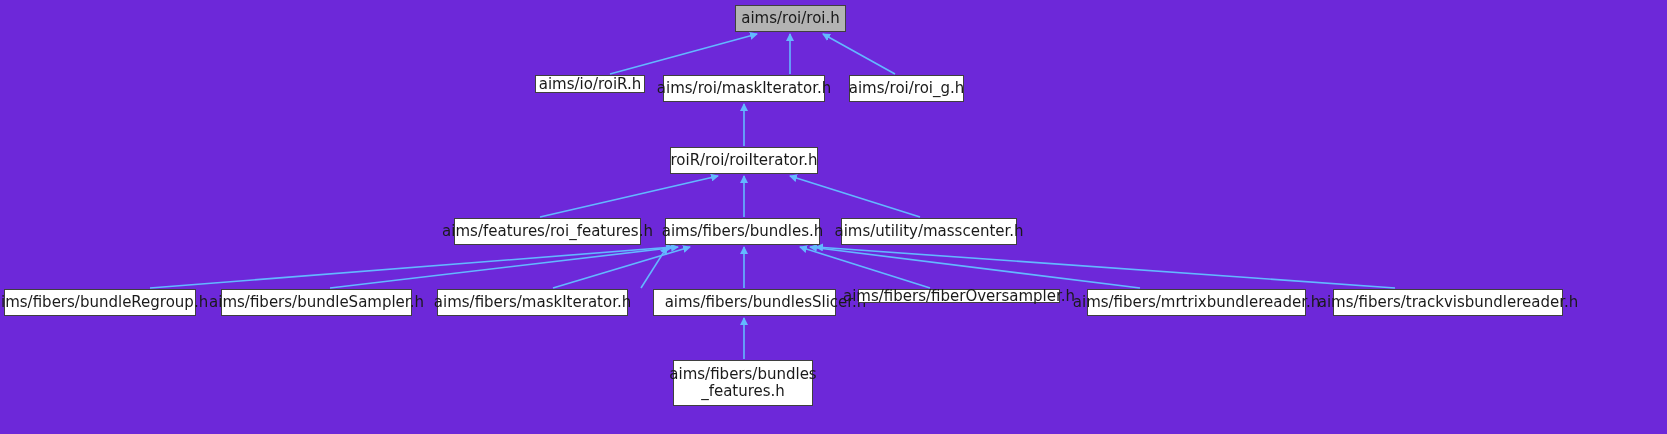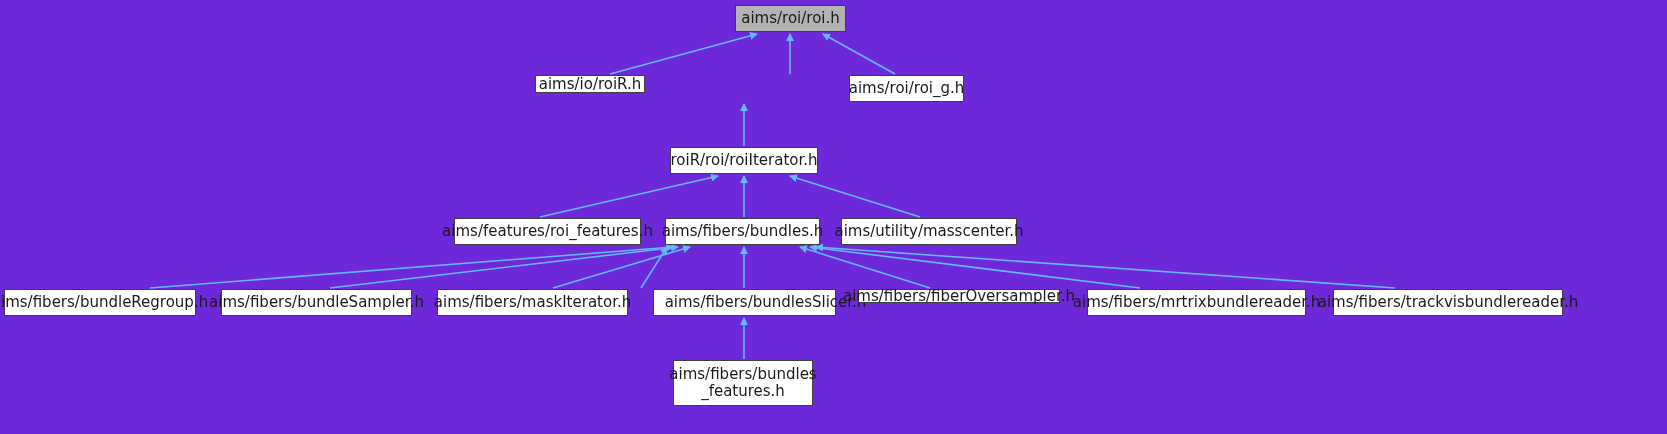--- a/index.html
+++ b/index.html
@@ -68,20 +68,21 @@
       <line x1="553" y1="288" x2="690" y2="247" stroke="#63b8ff" stroke-width="1.6" marker-end="url(#arrowhead)"></line>
       <line x1="744" y1="288" x2="744" y2="247" stroke="#63b8ff" stroke-width="1.6" marker-end="url(#arrowhead)"></line>
       <line x1="930" y1="288" x2="800" y2="247" stroke="#63b8ff" stroke-width="1.6" marker-end="url(#arrowhead)"></line>
       <line x1="1140" y1="288" x2="810" y2="247" stroke="#63b8ff" stroke-width="1.6" marker-end="url(#arrowhead)"></line>
       <line x1="1395" y1="288" x2="816" y2="247" stroke="#63b8ff" stroke-width="1.6" marker-end="url(#arrowhead)"></line>
       <line x1="744" y1="359" x2="744" y2="318" stroke="#63b8ff" stroke-width="1.6" marker-end="url(#arrowhead)"></line>
       <line x1="641" y1="288" x2="667" y2="247" stroke="#63b8ff" stroke-width="1.6" marker-end="url(#arrowhead)"></line>
     </svg>
 <div class="node root" style="left: 735px; top: 5px; width: 111px; height: 27px;">aims/roi/roi.h</div>
     <div class="node" style="left: 535px; top: 75px; width: 110px; height: 18px;">aims/io/roiR.h</div>
+    <div class="node" style="left: 663px; top: 75px; width: 162px; height: 27px;">aims/roi/maskIterator.h</div>
     <div class="node" style="left: 849px; top: 75px; width: 115px; height: 27px;">aims/roi/roi_g.h</div>
     <div class="node" style="left: 670px; top: 147px; width: 148px; height: 27px;">roiR/roi/roiIterator.h</div>
     <div class="node" style="left: 454px; top: 218px; width: 187px; height: 27px;">aims/features/roi_features.h</div>
     <div class="node" style="left: 665px; top: 218px; width: 155px; height: 27px;">aims/fibers/bundles.h</div>
     <div class="node" style="left: 841px; top: 218px; width: 176px; height: 27px;">aims/utility/masscenter.h</div>
     <div class="node" style="left: 4px; top: 289px; width: 192px; height: 27px;">aims/fibers/bundleRegroup.h</div>
     <div class="node" style="left: 221px; top: 289px; width: 191px; height: 27px;">aims/fibers/bundleSampler.h</div>
     <div class="node" style="left: 437px; top: 289px; width: 191px; height: 27px;">aims/fibers/maskIterator.h</div>
     <div class="node" style="left: 653px; top: 289px; width: 183px; height: 27px; padding-left: 42px;">aims/fibers/bundlesSlicer.h</div>
     <div class="node" style="left: 858px; top: 289px; width: 202px; height: 14px;">aims/fibers/fiberOversampler.h</div>

